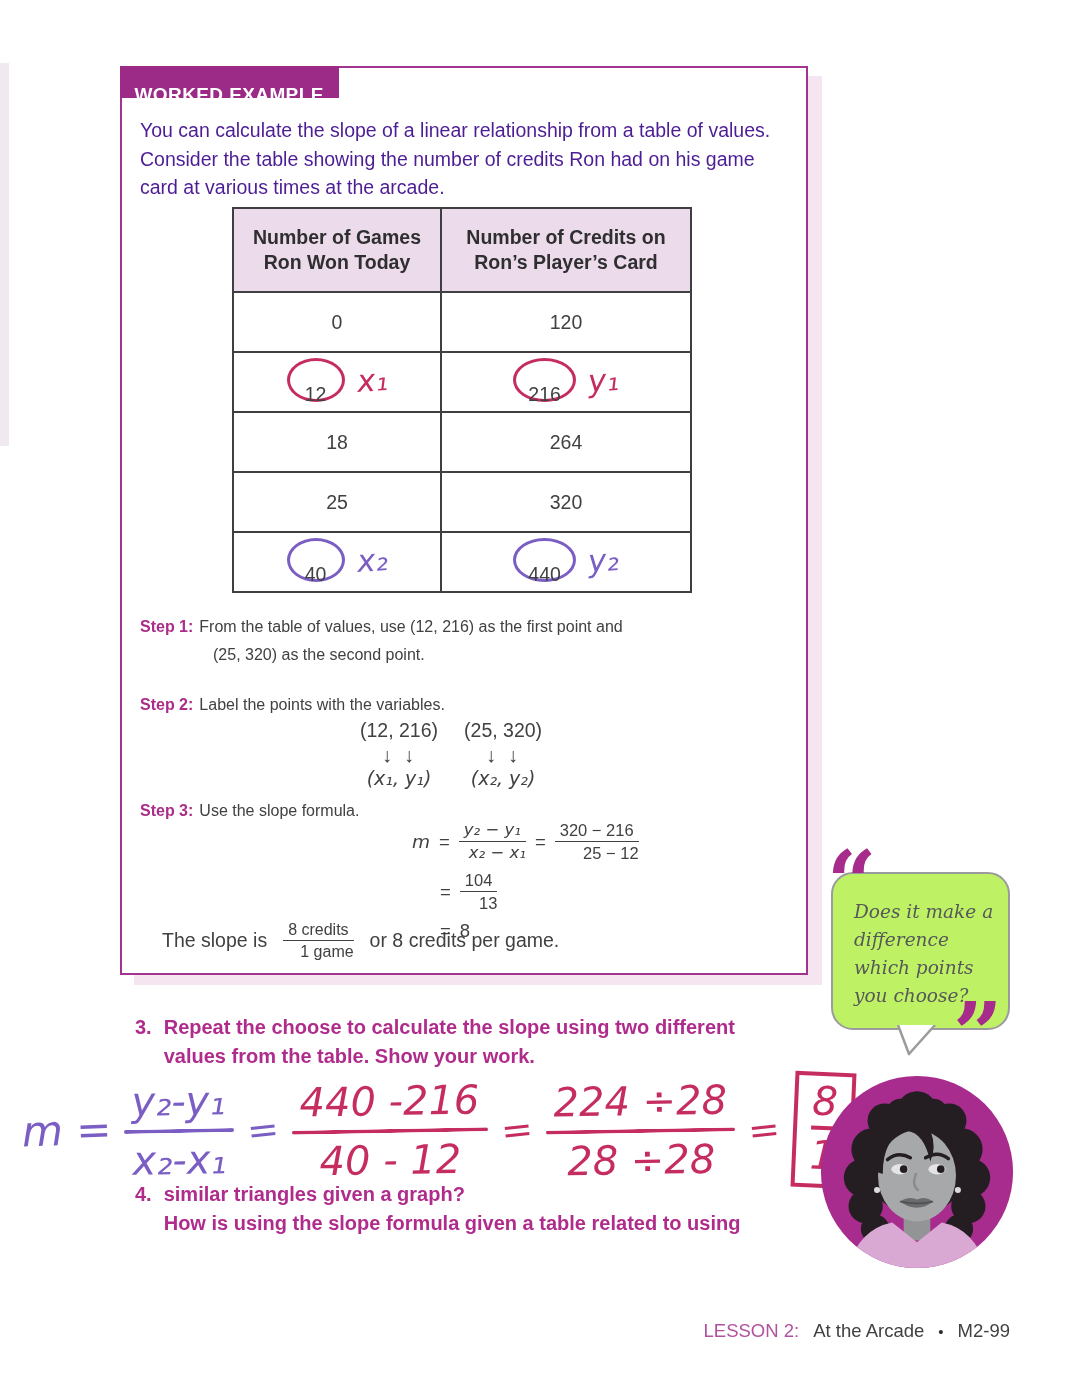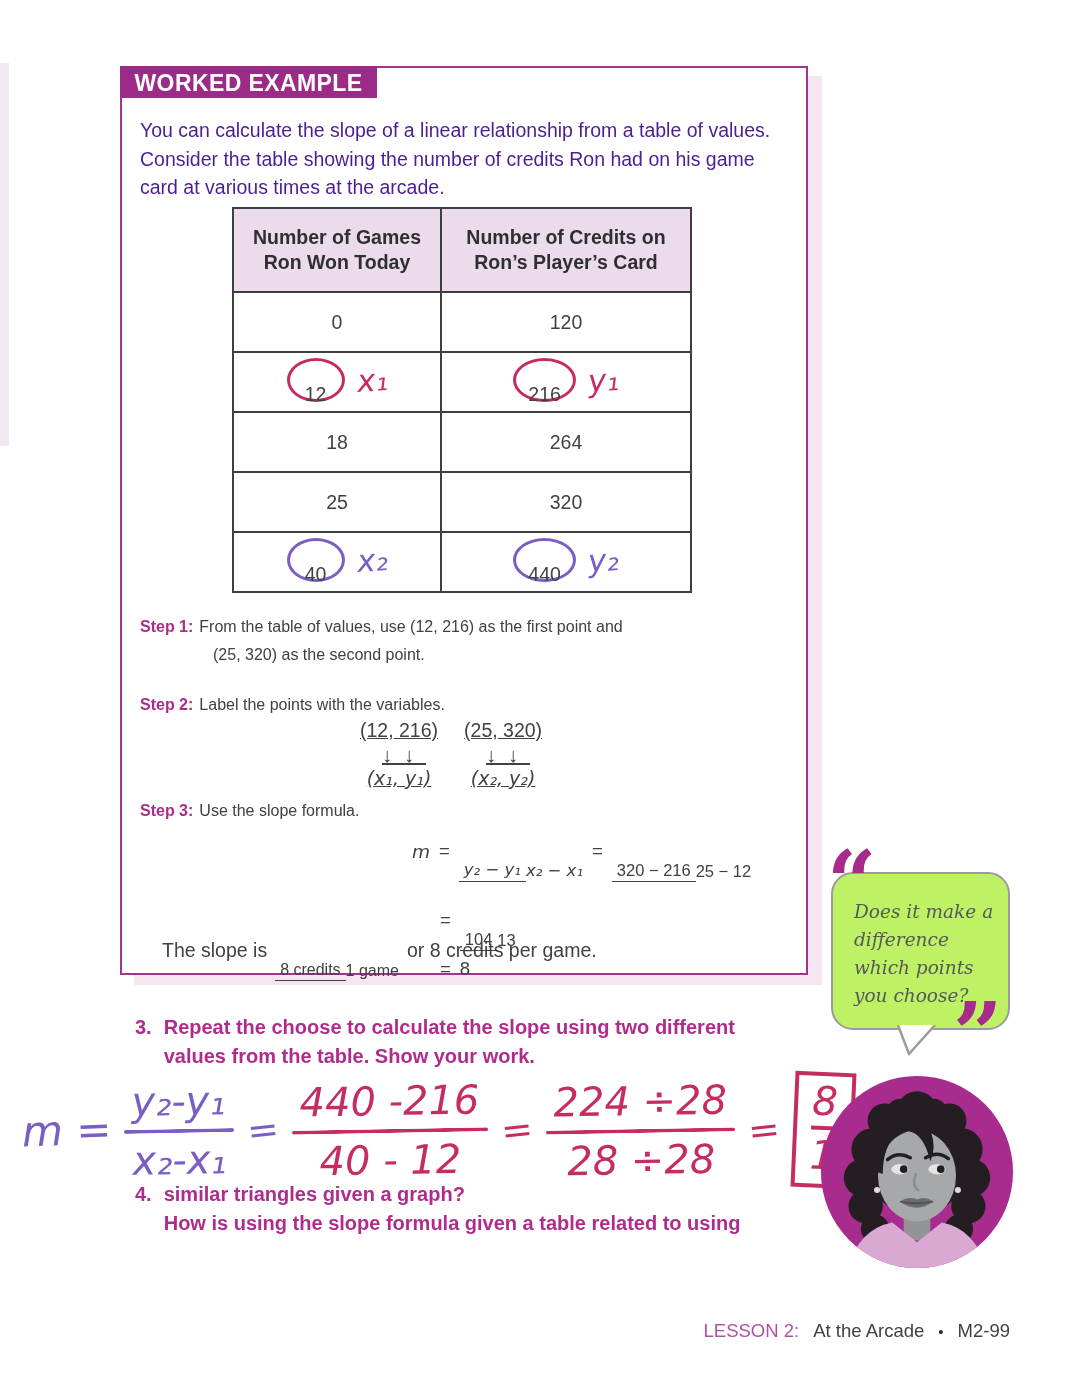--- a/index.html
+++ b/index.html
@@ -11,22 +11,22 @@
   .page-edge { position:absolute; left:0; top:63px; width:9px; height:383px; background:#f1e9f0; }
 
   
   .we-box {
     position:absolute; left:120px; top:66px; width:688px; height:909px;
     background:#ffffff; border:2.5px solid #a2348f;
     box-shadow:14px 10px 0 #f4e5f1;
   }
   .we-tab {
     position:absolute; left:-2.5px; top:-2.5px; height:32px;
-    background:#9c2b87; color:#ffffff; font-weight:bold; font-size:23px;
-    letter-spacing:.4px; padding:4px 15px 0 15px;
+    background:#9c2b87; color:#ffffff; font-weight:bold; font-size:19px;
+    letter-spacing:.4px; padding:18px 15px 0 15px;
   }
   .intro { position:absolute; left:18px; top:48px; width:642px; font-size:19.5px; line-height:28.5px; color:#4c1d95; }
 
   
   .we-table { position:absolute; left:110px; top:139px; border-collapse:collapse; }
   .we-table th, .we-table td { border:2.5px solid #3f3e40; text-align:center; vertical-align:middle; }
   .we-table th {
     background:#ecdbea; color:#2f2e30; font-size:19.5px; line-height:25px;
     font-weight:bold; height:84px; padding:0 10px;
   }
@@ -42,37 +42,37 @@
   .ink-purple { color:#7a5ec4; }
   .circ > span { color:#414042;margin-top:29px; }
   .hand-note { font-size:31px; font-family:"DejaVu Sans",sans-serif; font-style:italic; display:inline-block; transform:rotate(-4deg); font-weight:500; }
 
   
   .step { position:absolute; left:18px; font-size:16px; line-height:28px; }
   .step-label { color:#aa2d87; font-weight:bold; margin-right:6px; }
   .step1 { top:545px; width:650px; }
   .step1 .cont { display:block; margin-left:73px; }
   .step2-head { top:623px; }
-  .points-block { position:absolute; left:238px; top:651px; display:flex; gap:26px; text-align:center;text-decoration:underline; }
+  .points-block { position:absolute; left:238px; top:651px; display:flex; gap:26px; text-align:center; }
   .pt-col { display:flex; flex-direction:column; align-items:center; }
   .pt { font-size:19.5px; }
   .arrows { font-size:20px; letter-spacing:12px; margin:2px 0 0 10px; color:#414042; }
   .vars { font-size:19px; font-family:"DejaVu Sans",sans-serif; font-style:italic; }
   .step3-head { top:729px; }
 
   .math-block { position:absolute; left:290px; top:752px; font-size:18.5px; }
   .math-row { display:flex; align-items:center; gap:9px; margin-bottom:7px; }
   .mvar { font-family:"DejaVu Sans",sans-serif; font-style:italic; }
   .m-spacer { display:inline-block; width:19px; }
-  .frac { display:inline-flex; flex-direction:row; align-items:flex-start; font-size:16.5px; line-height:20px;margin-top:40px; }
+  .frac { display:inline-flex; flex-direction:column; align-items:flex-end; font-size:16.5px; line-height:20px; }
   .frac .num { padding:0 5px 1px; border-bottom:1.6px solid #414042; }
   .frac .den { padding-top:1px; }
   .frac.italic { font-family:"DejaVu Sans",sans-serif; font-style:italic; }
 
-  .conclusion { position:absolute; left:40px; top:852px; font-size:19.5px; display:flex; align-items:center; gap:8px; }
+  .conclusion { position:absolute; left:40px; top:852px; font-size:19.5px; display:flex; align-items:center; gap:16px; }
   .conclusion .frac { font-size:16px; line-height:19px; }
 
   
   .question { position:absolute; display:flex; gap:12px; color:#b02c8c; font-weight:bold; font-size:20px; line-height:29px; }
   .q3 { left:135px; top:1013px; }
   .q4 { left:135px; top:1180px; }
 
   
   .handwork {
     position:absolute; left:22px; top:1072px; display:flex; align-items:center; gap:13px;

